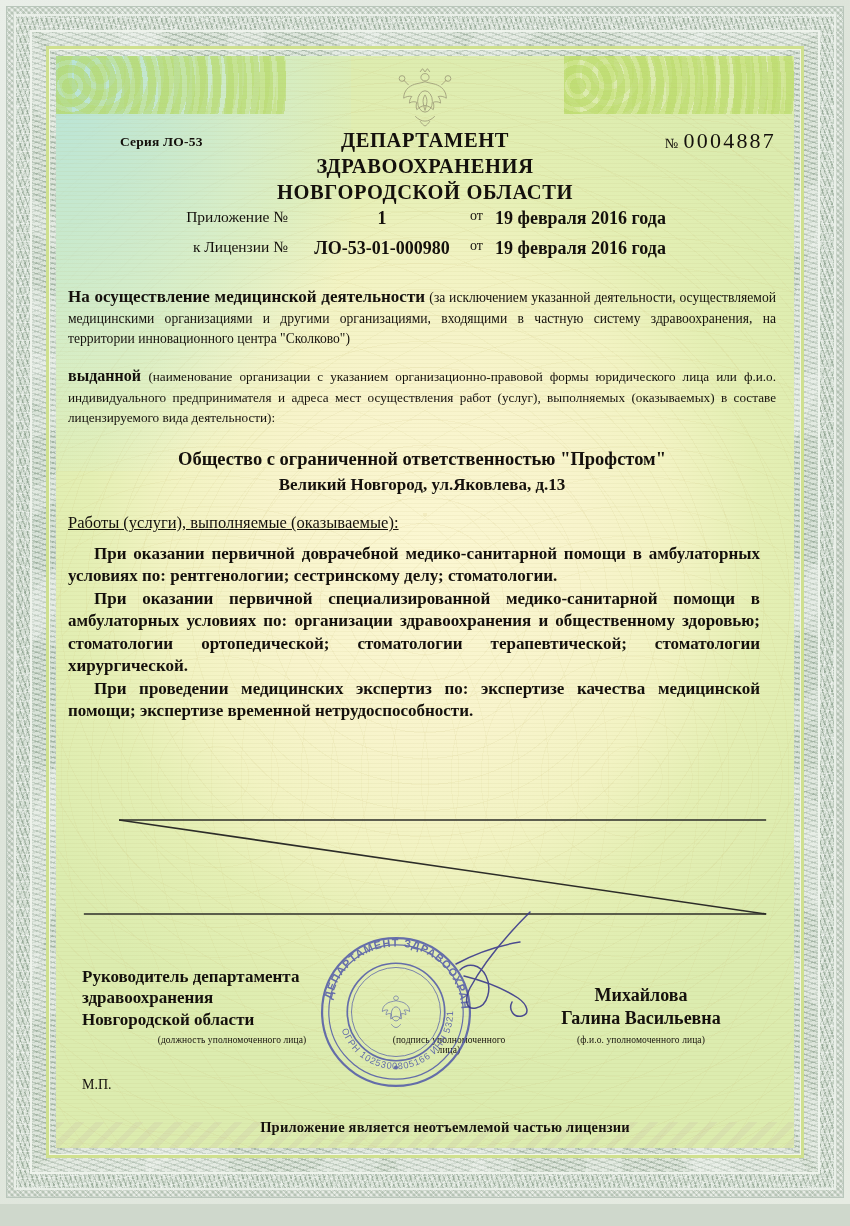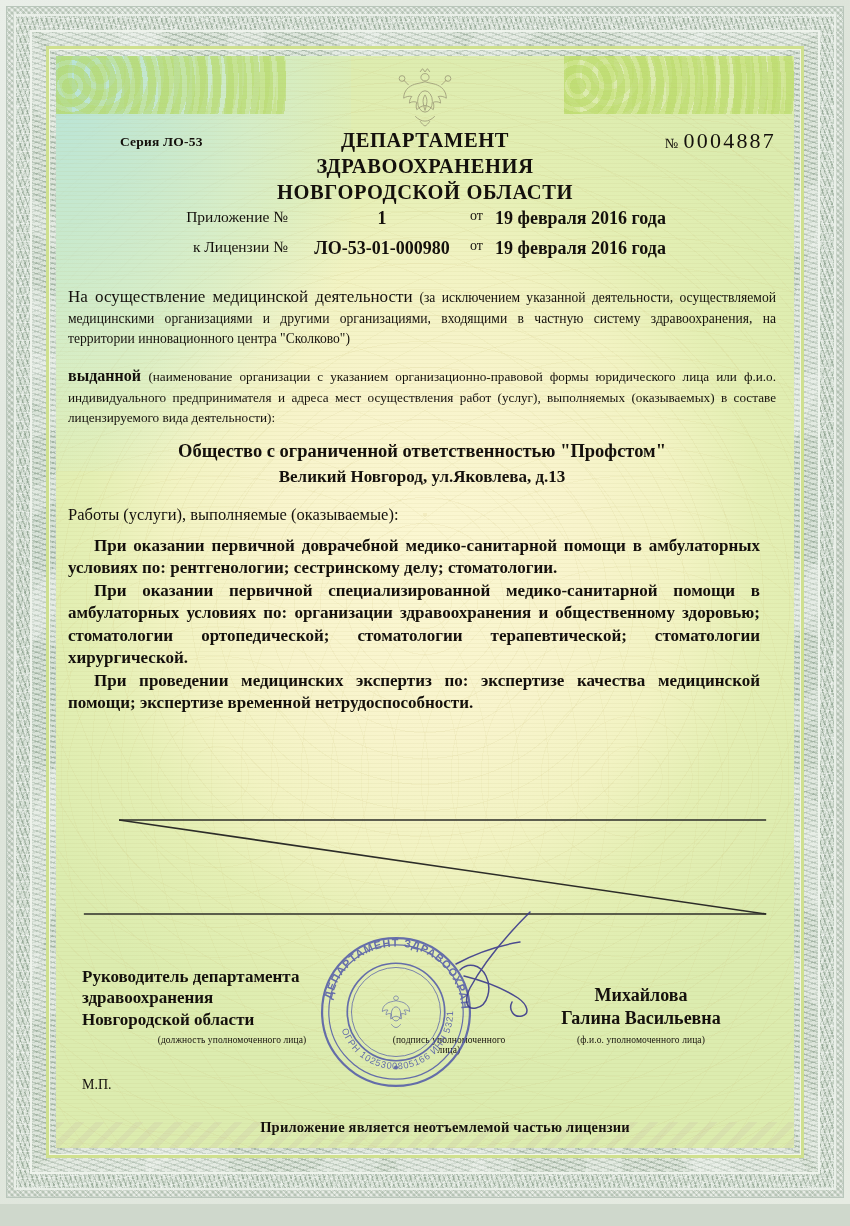--- a/index.html
+++ b/index.html
@@ -136,31 +136,31 @@
   .row{display:flex;align-items:flex-start;margin-bottom:9px;}
   .row .lbl{width:232px;text-align:right;padding-right:10px;font-size:15.5px;}
   .row .val{font-weight:bold;font-size:18px;min-width:168px;}
   .row .val.center{text-align:center;}
   .row .ot{font-size:14px;padding:0 12px 0 4px;}
   .row .date{font-weight:bold;font-size:18px;}
 
   .body{position:absolute;left:12px;right:18px;top:230px;}
 
   .p-activity{font-size:15.5px;line-height:1.3;text-align:justify;}
-  .p-activity b{font-size:17px;font-weight:normal;margin-top:24px;}
+  .p-activity b{font-size:17px;font-weight:bold;margin-top:24px;}
   .p-activity .sm{font-size:13.6px;}
 
   .p-issued{margin-top:17px;font-size:15px;line-height:1.35;text-align:justify;}
   .p-issued b{font-size:16px;font-weight:bold;}
   .p-issued .sm{font-size:13.2px;}
 
-  .org{margin-top:12px;text-align:center;font-weight:bold;font-size:18.5px;line-height:1.4;}
+  .org{margin-top:20px;text-align:center;font-weight:bold;font-size:18.5px;line-height:1.4;}
   .org .addr{font-size:17px;}
 
-  .works-label{margin-top:16px;font-size:16.5px;}
+  .works-label{margin-top:16px;font-size:16.5px;text-decoration:underline;}
 
   .services{margin-top:10px;font-size:17px;line-height:1.3;font-weight:bold;text-align:justify;}
   .services p{margin:0 16px 1px 0;text-indent:26px;}
 
   
   .strike{position:absolute;left:14px;right:8px;top:530px;height:110px;}
   .strike svg{width:100%;height:100%;display:block;}
 
   
   .sig{position:absolute;left:14px;right:10px;top:660px;}

